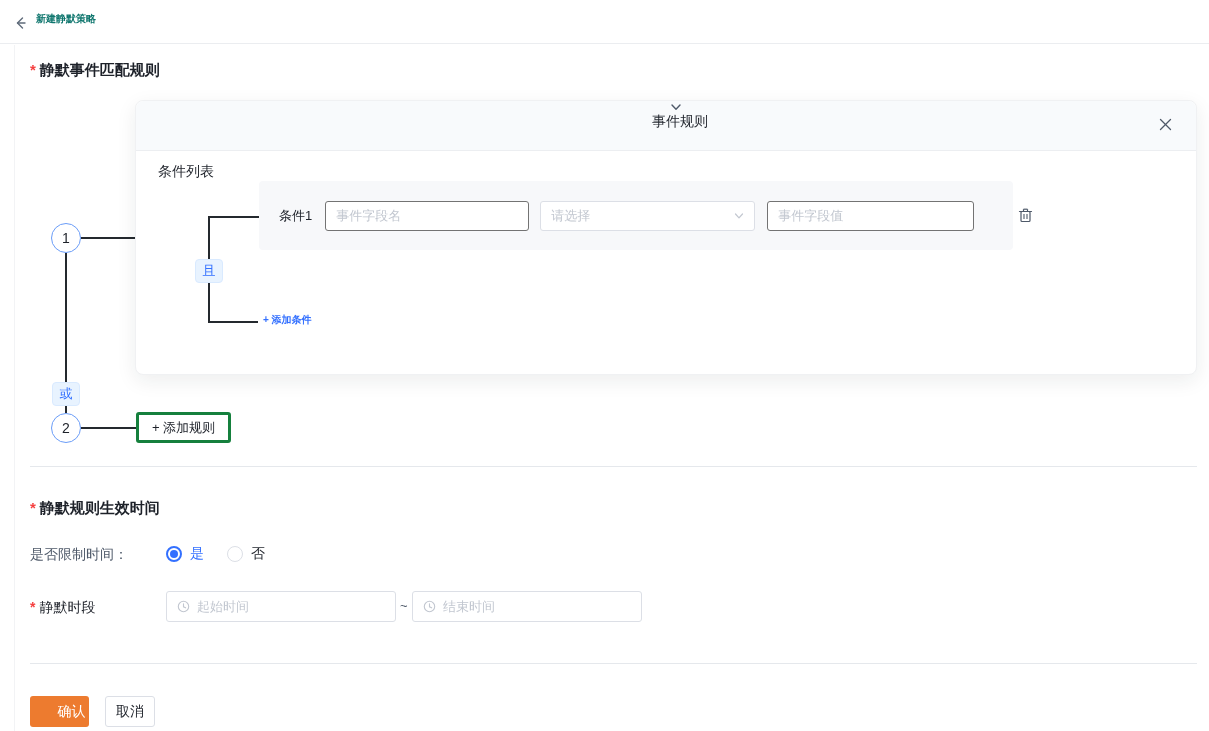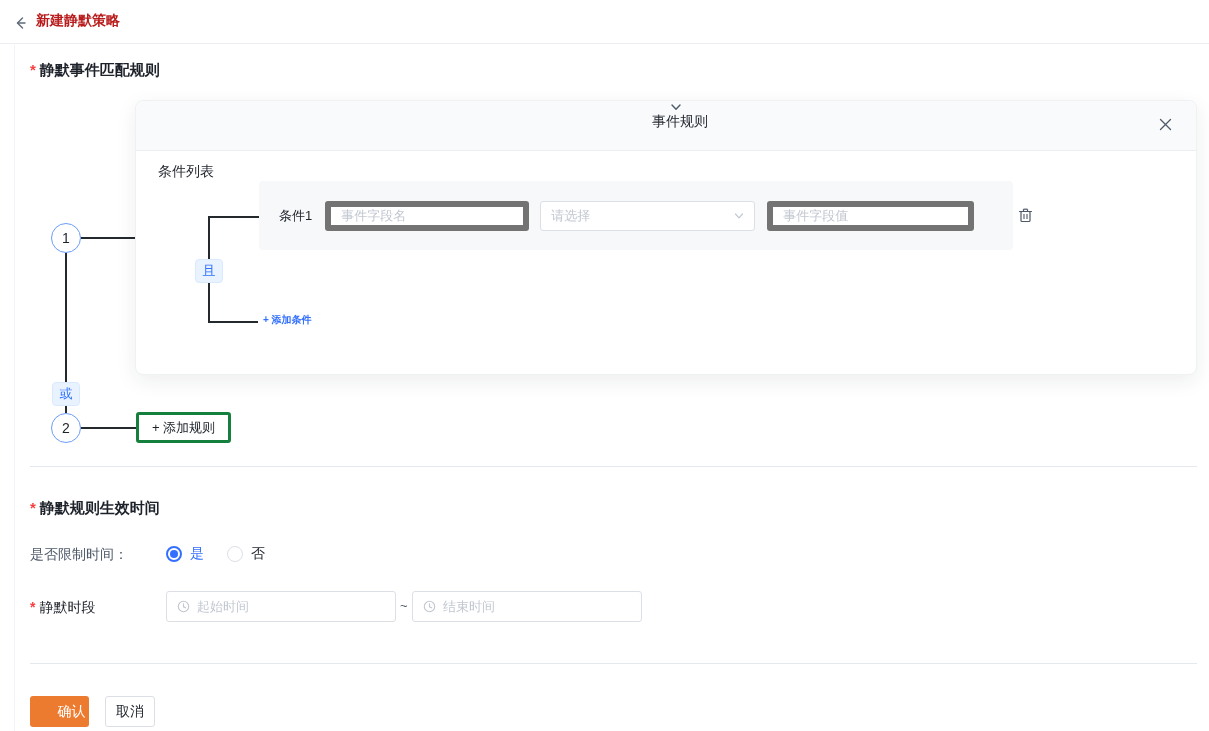--- a/index.html
+++ b/index.html
@@ -2,42 +2,42 @@
 <html><head>
 <meta charset="utf-8">
 <style>
   * { margin:0; padding:0; box-sizing:border-box; }
   html,body { width:1209px; height:731px; background:#fff; font-family:"Liberation Sans", sans-serif; }
   .page { position:relative; width:1209px; height:731px; background:#fff; overflow:hidden; color:#1d2129; }
 
   
   .topbar { position:absolute; left:0; top:0; width:1209px; height:44px; border-bottom:1px solid #ebedf0; background:#fff; }
   .back-btn { position:absolute; left:8px; top:11px; width:24px; height:24px; cursor:pointer; display:flex; align-items:center; justify-content:center; }
-  .page-title { position:absolute; left:36px; top:12px; font-size:14px; font-weight:700; color:#b91c1c; }
+  .page-title { position:absolute; left:36px; top:12px; font-size:10px; font-weight:700; color:#0f766e; }
 
   .panel-edge { position:absolute; left:14px; top:45px; width:1px; height:686px; background:#f2f3f5; }
 
   .section-title { position:absolute; font-size:15px; font-weight:700; color:#1d2129; }
   .req { color:#f53f3f; margin-right:4px; font-weight:700; }
 
   
   .tline { position:absolute; background:#24292e; }
   .node-circle { position:absolute; width:30px; height:30px; border:1.5px solid #6b9df8; border-radius:50%; background:#fff; display:flex; align-items:center; justify-content:center; font-size:14px; color:#1d2129; }
   .logic-badge { position:absolute; width:28px; height:24px; background:#e8f3ff; border:1px solid #d9eaff; border-radius:4px; color:#3370ff; font-size:13px; display:flex; align-items:center; justify-content:center; z-index:2; }
   .add-rule-btn { position:absolute; left:136px; top:412px; width:95px; height:31px; background:#fff; border:3px solid #15803d; border-radius:3px; font-size:13px; color:#1d2129; display:flex; align-items:center; justify-content:center; cursor:pointer; }
 
   
   .rule-card { position:absolute; left:135px; top:100px; width:1062px; height:275px; background:#fff; border:1px solid #f0f1f3; border-radius:8px; box-shadow:0 6px 20px rgba(31,35,41,0.08); z-index:3; }
   .card-header { position:absolute; left:0; top:0; width:100%; height:50px; background:#f8fafc; border-bottom:1px solid #eceef1; border-radius:8px 8px 0 0; display:flex; align-items:center; padding-left:20px;flex-direction:column; }
   .card-title { font-size:14px; font-weight:500; color:#1d2129; margin-left:8px; }
   .card-close { position:absolute; right:17px; top:9px; width:28px; height:28px; display:flex; align-items:center; justify-content:center; cursor:pointer; }
   .cond-list-label { position:absolute; left:22px; top:62px; font-size:14px; color:#1d2129; }
   .cond-panel { position:absolute; left:123px; top:80px; width:754px; height:69px; background:#f7f8fa; border-radius:4px; display:flex; align-items:center; padding-left:20px; }
   .cond-label { font-size:13px; color:#1d2129; margin-right:13px; white-space:nowrap; }
-  .txt-input { height:30px; border:6px solid #737373; border-radius:3px; background:#fff; font-size:13px; padding:0 10px; color:#1d2129; outline:none; font-family:"Liberation Sans", sans-serif; }
+  .txt-input { height:30px; border:1px solid #737373; border-radius:3px; background:#fff; font-size:13px; padding:0 10px; color:#1d2129; outline:none; font-family:"Liberation Sans", sans-serif; }
   .txt-input::placeholder { color:#c2c7d0; }
   .fake-select { height:30px; border:1px solid #dcdfe6; border-radius:3px; background:#fff; font-size:13px; padding:0 10px; color:#c2c7d0; display:flex; align-items:center; justify-content:space-between; cursor:pointer; }
   .trash-btn { position:absolute; left:878px; top:103px; width:22px; height:22px; display:flex; align-items:center; justify-content:center; cursor:pointer; }
   .add-cond-link { position:absolute; left:127px; top:212px; font-size:10px; font-weight:600; color:#3370ff; cursor:pointer; }
 
   .divider { position:absolute; left:30px; width:1167px; height:1px; background:#e5e8ec; }
 
   
   .form-label { position:absolute; font-size:14px; color:#4e5969; }
   .radio-row { position:absolute; left:166px; top:545px; display:flex; align-items:center; }

